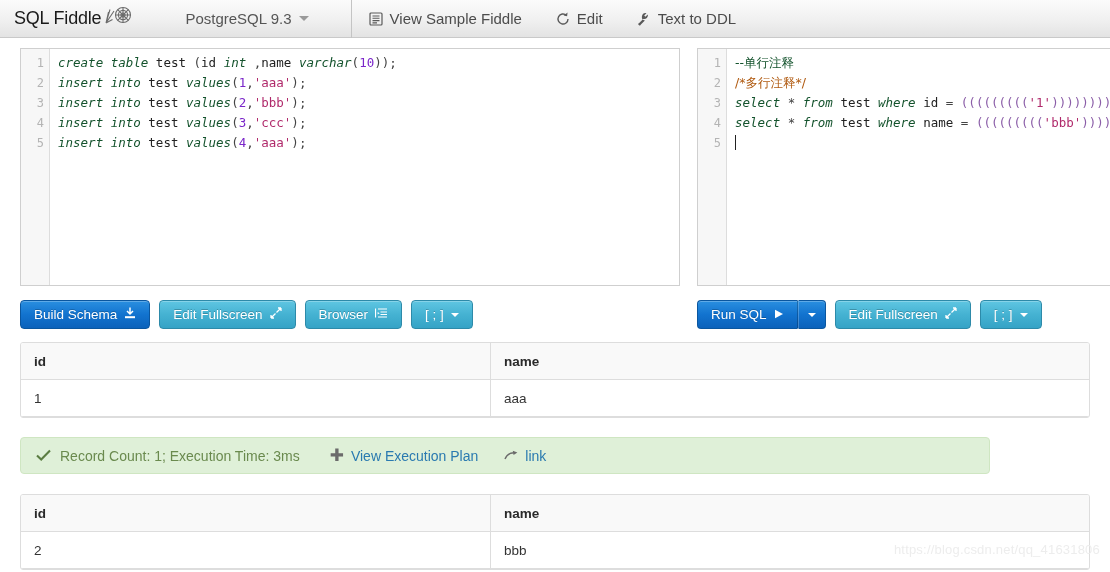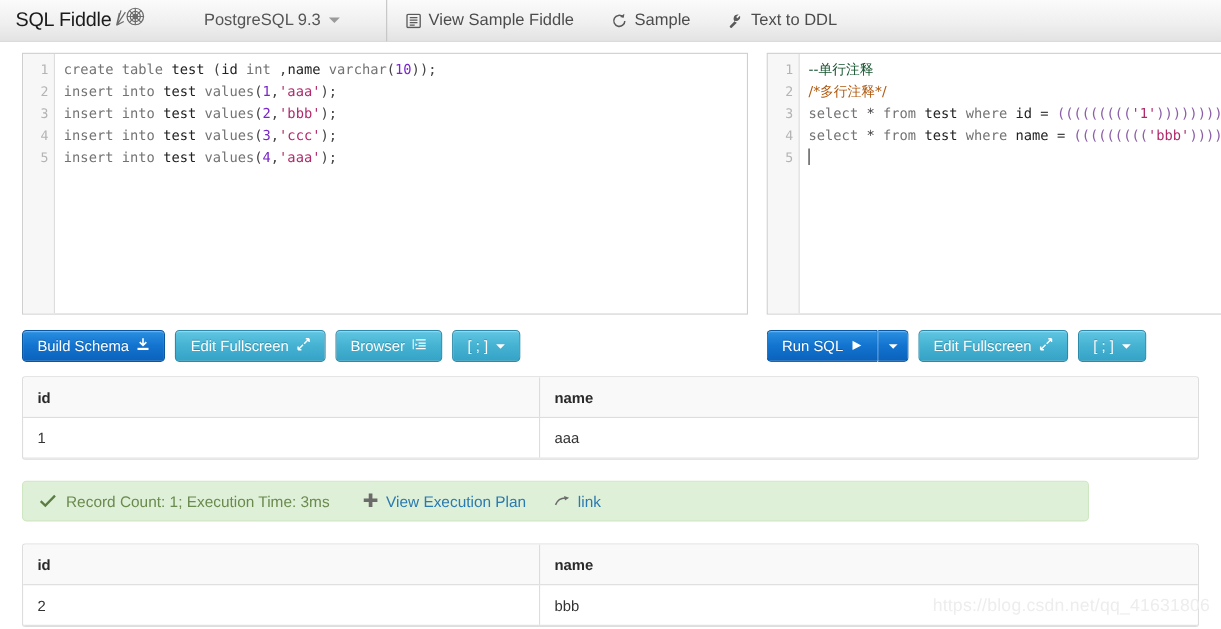--- a/index.html
+++ b/index.html
@@ -115,21 +115,21 @@
     min-width: 29px;
     text-align: right;
     padding-right: 6px;
     color: #b4b4b4;
     font-size: 12px;
     user-select: none;
   }
   .code { padding-left: 8px; white-space: pre; }
 
   
-  .t-kw   { color: #737373; }
+  .t-kw   { color: #14532d; font-style: italic; }
   .t-id   { color: #222222; }
   .t-str  { color: #b02a6b; }
   .t-num  { color: #7a26c9; }
   .t-punc { color: #444444; }
   .t-cmt1 { color: #14532d; }
   .t-cmt2 { color: #b05a10; }
   .t-par  { color: #8b5ea8; }
   .t-cjk  { font-family: "DejaVu Sans", sans-serif; }
 
   .caret {
@@ -229,21 +229,21 @@
   }
   .sb-plus { color: #6b6b6b; font-size: 17px; line-height: 1; }
   .sb-arrow { color: #6b6b6b; display:inline-flex; }
   .sb-gap1 { width: 30px; }
   .sb-gap2 { width: 26px; }
 
   .watermark {
     position: absolute;
     right: 10px;
     top: 542px;
-    font-size: 16px;
+    font-size: 13px;
     color: #ededed;
     letter-spacing: 0.2px;
     user-select: none;
     white-space: nowrap;
   }
 </style>
 </head>
 <body>
 
 <div class="toolbar">
@@ -282,21 +282,21 @@
       <span>View Sample Fiddle</span>
     </div>
 
     <div class="tb-item">
       <span class="tb-icon">
         <svg width="14" height="14" viewBox="0 0 14 14">
           <path d="M12 7a5 5 0 1 1-1.6-3.7" fill="none" stroke="#5a5a5a" stroke-width="1.4"></path>
           <path d="M11.6 0.6 L11.1 4.2 L7.6 3.4 Z" fill="#5a5a5a"></path>
         </svg>
       </span>
-      <span>Sample</span>
+      <span>Edit</span>
     </div>
 
     <div class="tb-item">
       <span class="tb-icon">
         <svg width="14" height="14" viewBox="0 0 14 14">
           <path d="M9.5 1.2 L7.2 3.5 L8.4 4.7 L10.7 2.4 A3.6 3.6 0 0 1 6.2 6.9 L2.2 10.9 A1.3 1.3 0 1 0 3.9 12.6 L7.9 8.6 A3.6 3.6 0 0 1 9.5 1.2 Z" fill="#5a5a5a"></path>
         </svg>
       </span>
       <span>Text to DDL</span>
     </div>

